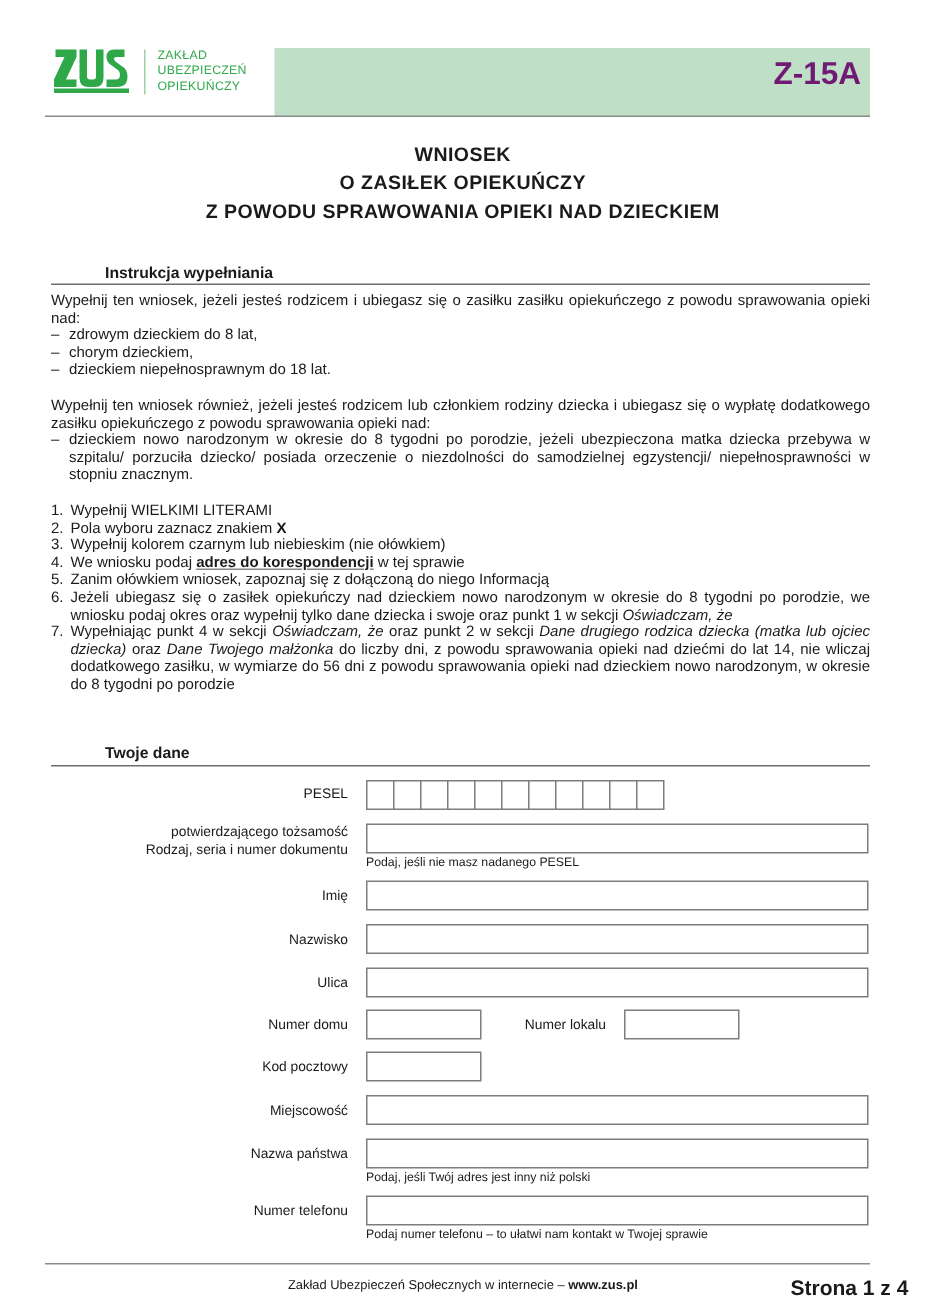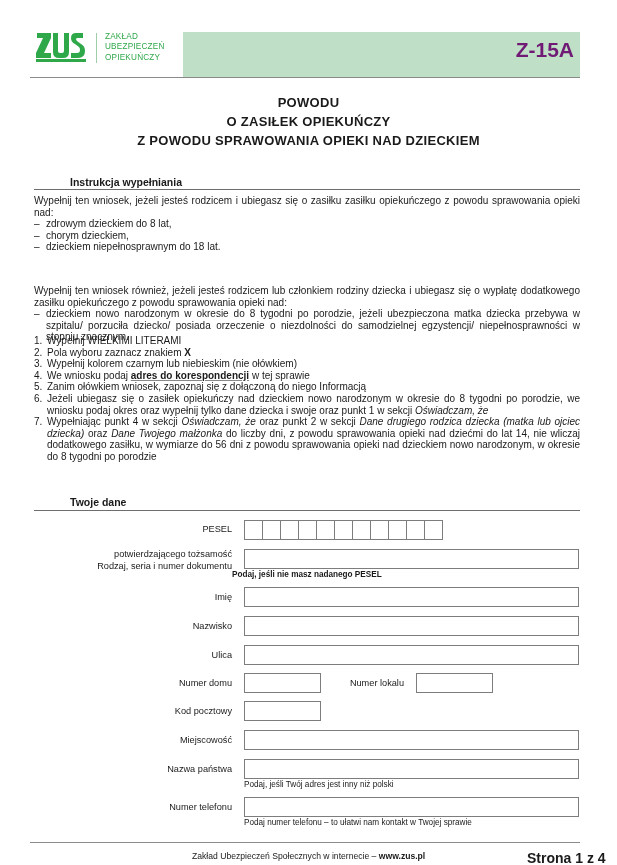--- a/index.html
+++ b/index.html
@@ -67,21 +67,21 @@
 <div class="abs logo-sep"></div>
 <div class="abs logo-text">
   <div>ZAKŁAD</div>
   <div>UBEZPIECZEŃ</div>
   <div>OPIEKUŃCZY</div>
 </div>
 <div class="abs green-bar"></div>
 <div class="abs form-code">Z-15A</div>
 <div class="abs header-line"></div>
 
-<div class="abs title" style="top:95px;">POWODU</div>
+<div class="abs title" style="top:95px;">WNIOSEK</div>
 <div class="abs title" style="top:114px;">O ZASIŁEK OPIEKUŃCZY</div>
 <div class="abs title" style="top:133px;">Z POWODU SPRAWOWANIA OPIEKI NAD DZIECKIEM</div>
 
 <div class="abs section-heading" style="top:176px;">Instrukcja wypełniania</div>
 <div class="abs section-line" style="top:189px;"></div>
 
 <div class="abs para" style="top:195px;">
   <p>Wypełnij ten wniosek, jeżeli jesteś rodzicem i ubiegasz się o zasiłku zasiłku opiekuńczego z powodu sprawowania opieki nad:</p>
   <div class="dash-item">
       <span class="dash">–</span>
@@ -90,21 +90,21 @@
   <div class="dash-item">
       <span class="dash">–</span>
       <span class="txt">chorym dzieckiem,</span>
     </div>
   <div class="dash-item">
       <span class="dash">–</span>
       <span class="txt">dzieckiem niepełnosprawnym do 18 lat.</span>
     </div>
 </div>
 
-<div class="abs para" style="top:265px;margin-top:20px;">
+<div class="abs para" style="top:265px;">
   <p>Wypełnij ten wniosek również, jeżeli jesteś rodzicem lub członkiem rodziny dziecka i ubiegasz się o wypłatę dodatkowego zasiłku opiekuńczego z powodu sprawowania opieki nad:</p>
   <div class="dash-item">
       <span class="dash">–</span>
       <span class="txt">dzieckiem nowo narodzonym w okresie do 8 tygodni po porodzie, jeżeli ubezpieczona matka dziecka przebywa w szpitalu/ porzuciła dziecko/ posiada orzeczenie o niezdolności do samodzielnej egzystencji/ niepełnosprawności w stopniu znacznym.</span>
     </div>
 </div>
 
 <div class="abs numlist" style="top:335px;">
   <div class="num-item">
     <span class="n">1.</span>
@@ -152,21 +152,21 @@
   <div class="pesel-cell"></div>
   <div class="pesel-cell"></div>
   <div class="pesel-cell"></div>
 </div>
 
 <div class="abs flabel" style="left:40px; width:192px; top:548px; line-height:12px;">
   <div>potwierdzającego tożsamość</div>
   <div>Rodzaj, seria i numer dokumentu</div>
 </div>
 <div class="abs fbox" style="left:244px; top:549px; width:335px; height:20px;"></div>
-<div class="abs hint" style="left:232px; top:570px;font-weight:bold;">Podaj, jeśli nie masz nadanego PESEL</div>
+<div class="abs hint" style="left:244px; top:570px;">Podaj, jeśli nie masz nadanego PESEL</div>
 
 <div class="abs flabel" style="left:80px; width:152px; top:592px;">Imię</div>
 <div class="abs fbox" style="left:244px; top:587px; width:335px; height:20px;"></div>
 
 <div class="abs flabel" style="left:80px; width:152px; top:621px;">Nazwisko</div>
 <div class="abs fbox" style="left:244px; top:616px; width:335px; height:20px;"></div>
 
 <div class="abs flabel" style="left:80px; width:152px; top:650px;">Ulica</div>
 <div class="abs fbox" style="left:244px; top:645px; width:335px; height:20px;"></div>
 

